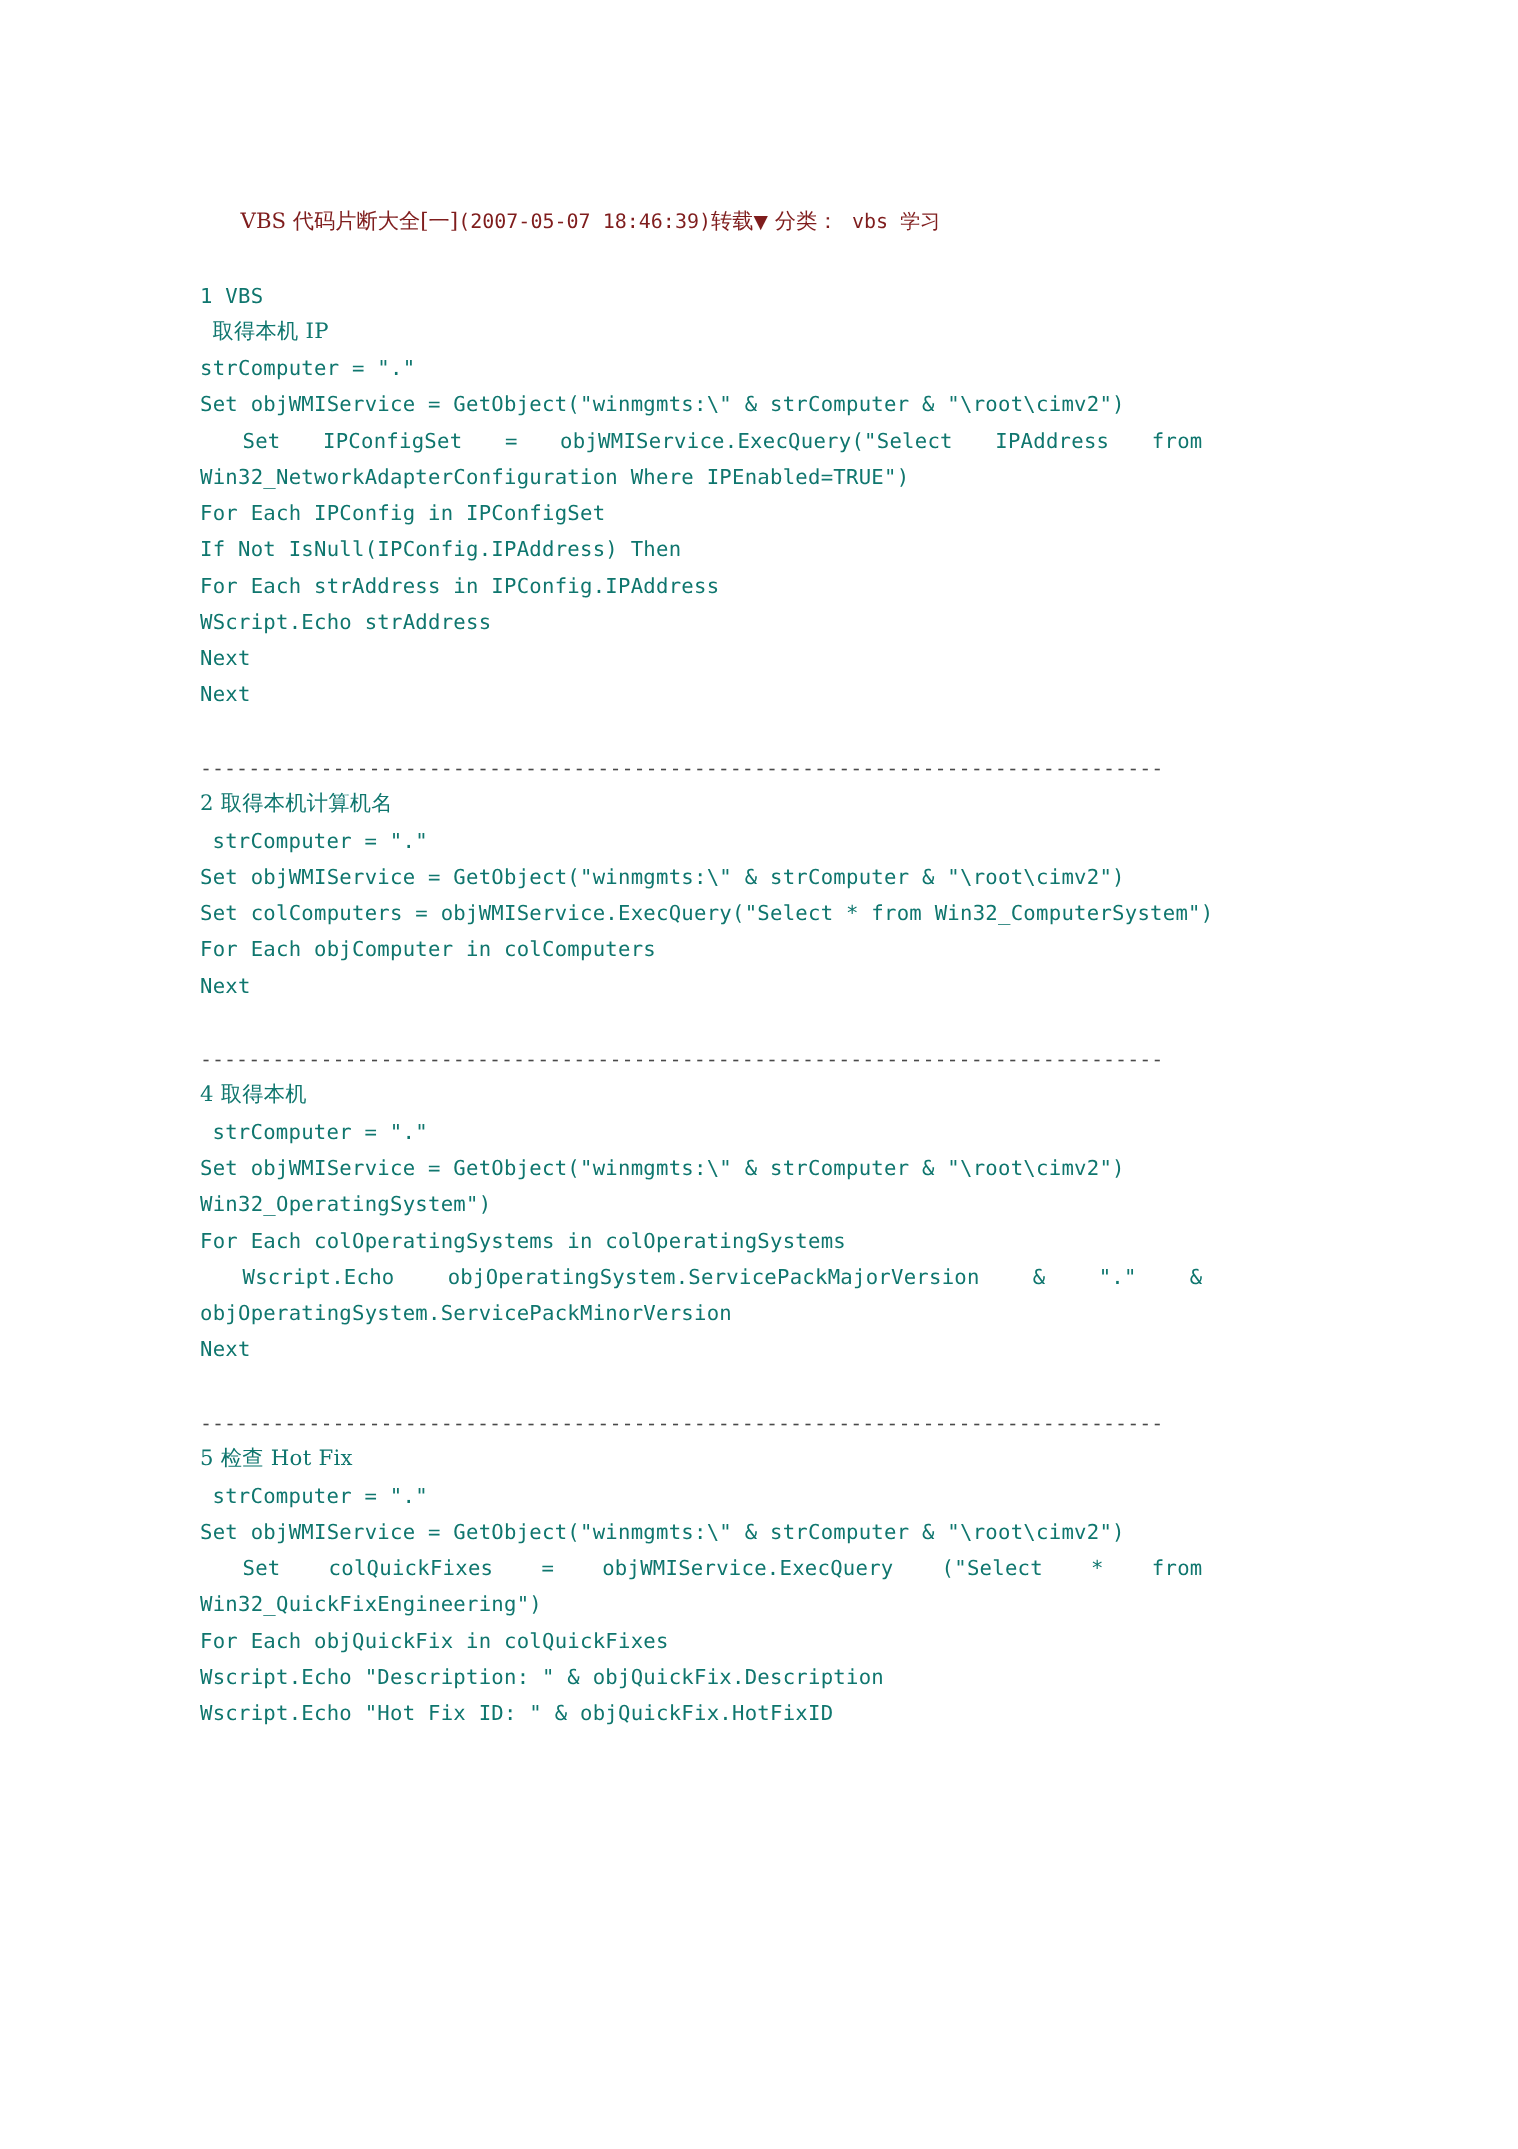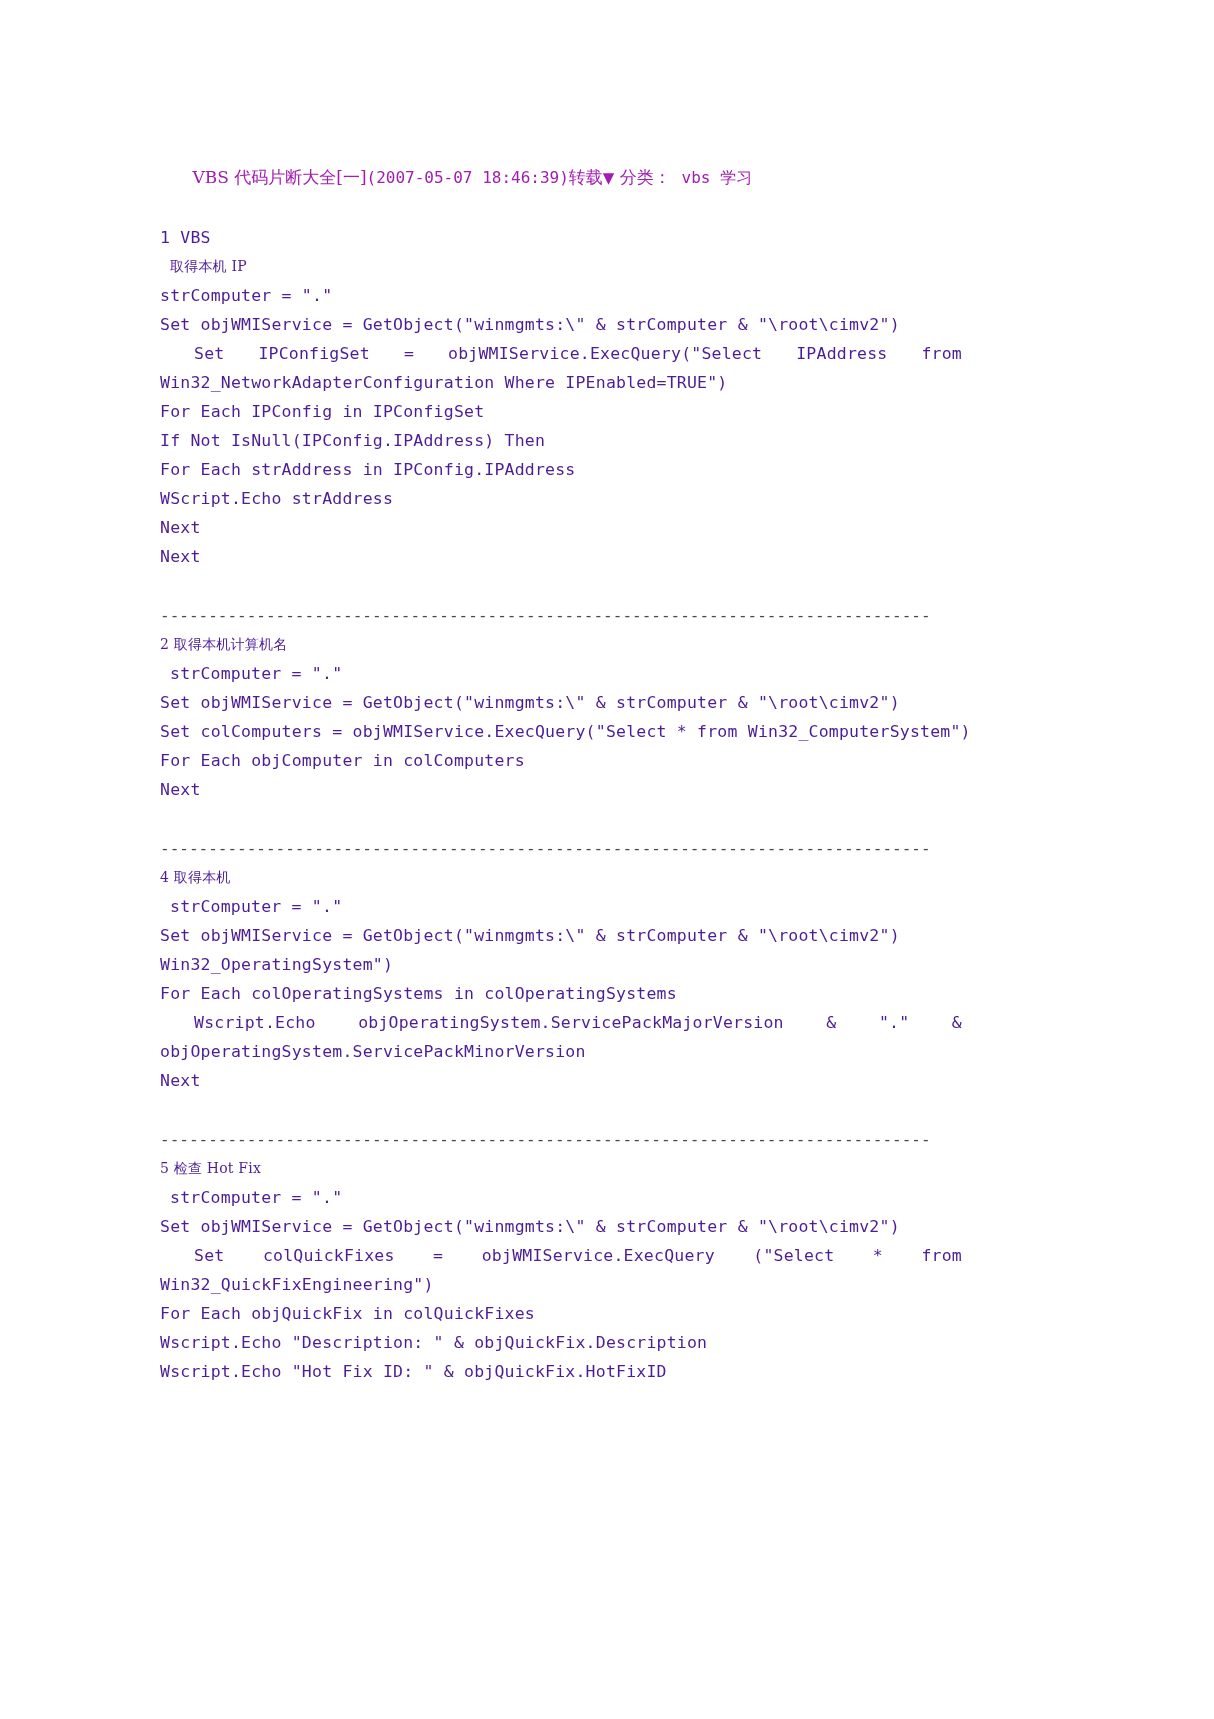--- a/index.html
+++ b/index.html
@@ -28,45 +28,45 @@
     width: 802px;
   }
 
   
   .line {
     font-family: "DejaVu Sans Mono", "Liberation Mono", monospace;
     font-size: 16.5px;
     line-height: 29px;
     letter-spacing: 0.2px;
     white-space: pre;
-    color: #4c1d95;
+    color: #0f766e;
     min-height: 29px;
   }
 
   
   .line.justify {
     white-space: normal;
     text-align: justify;
     text-align-last: justify;
     word-spacing: 0;
     margin-left: 34px;
   }
 
   
   .cjk {
     font-family: "DejaVu Serif", "Liberation Serif", serif;
-    font-size: 14px;
+    font-size: 17px;
   }
 
   .title-line {
     font-family: "DejaVu Serif", "Liberation Serif", serif;
     font-size: 17px;
     line-height: 30px;
     white-space: pre;
-    color: #a21caf;
+    color: #7f1d1d;
   }
   .title-line .mono {
     font-family: "DejaVu Sans Mono", "Liberation Mono", monospace;
     font-size: 16px;
   }
 
   .indent1 { padding-left: 10px; }
   .spacer-md { height: 30px; }
 
   .divider {

